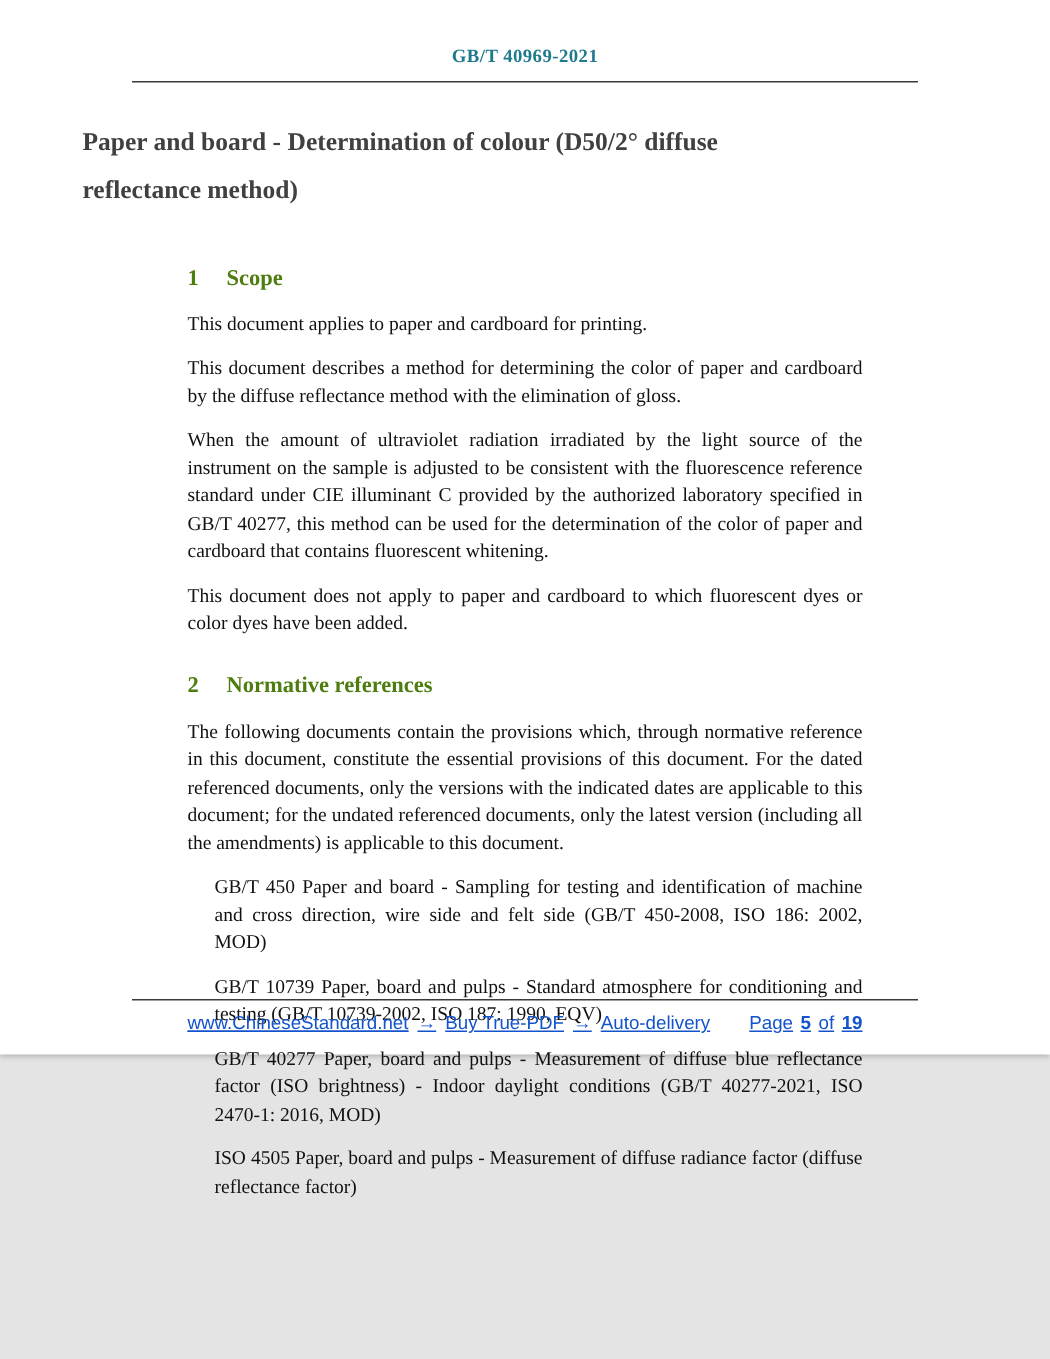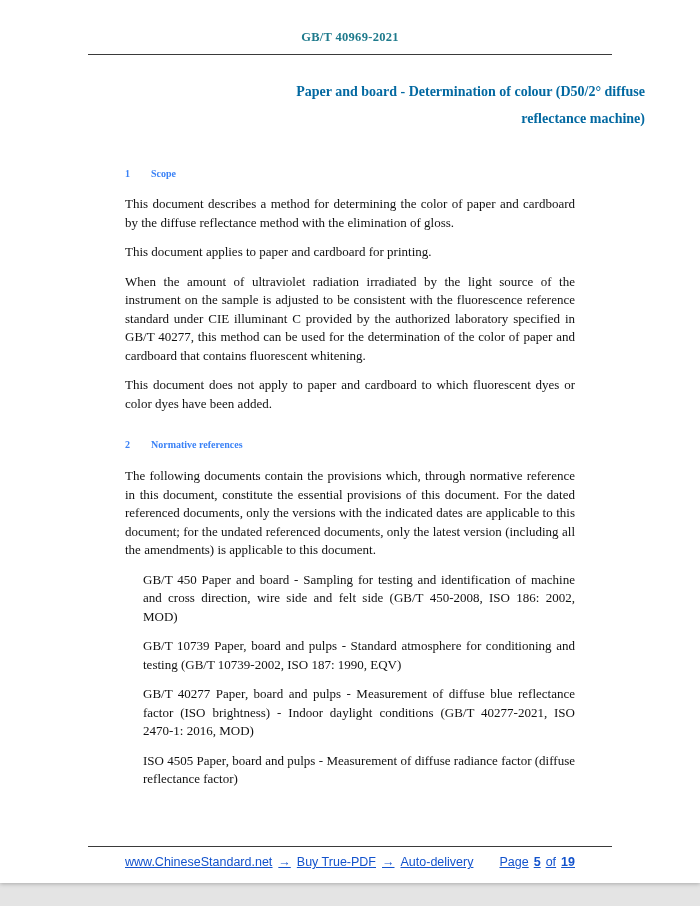--- a/index.html
+++ b/index.html
@@ -9,49 +9,49 @@
     width: 700px;
     height: 906px;
     background: var(--viewport-bg, #e4e4e4);
     overflow: hidden;
     font-family: "Liberation Serif", "DejaVu Serif", serif;
   }
   .page {
     position: absolute;
     top: 0; left: 0;
     width: 700px;
-    height: 883px;
+    height: 703px;
     background: var(--page-bg, #ffffff);
     box-shadow: 0 1px 4px rgba(0,0,0,0.25);
     color: var(--text, #111111);
   }
   .std-code {
     padding-top: 30px;
     text-align: center;
     font-size: 12.5px;
     font-weight: 600;
     letter-spacing: 0.3px;
     color: var(--accent-teal, #1e7a8c);
   }
   .rule { height: 0; border-top: 1px solid var(--rule, #3a3a3a); }
   .header-rule { margin: 9px 88px 0; }
   .doc-title {
     margin: 24px 55px 0;
-    text-align: right;
-    font-size: 14px;
+    text-align: left;
+    font-size: 17px;
     font-weight: bold;
     line-height: 1.9;
-    color: #0369a1;
+    color: #404040;
   }
   .doc-title span { display: block; }
   .content { padding: 0 125px; }
   .section-heading {
-    font-size: 10px;
+    font-size: 15px;
     font-weight: bold;
-    color: #3b82f6;
+    color: #4d7c0f;
     line-height: 20px;
   }
   .heading-scope { margin-top: 32px; }
   .heading-normative { margin-top: 22px; }
   .sec-num { display: inline-block; min-width: 26px; }
   .content p {
     margin-top: 11px;
     font-size: 13px;
     line-height: 18.5px;
     text-align: justify;
@@ -79,31 +79,31 @@
 <body>
 
 <div class="viewport">
   <div class="page">
 
     <div class="std-code">GB/T 40969-2021</div>
     <div class="rule header-rule"></div>
 
     <h1 class="doc-title">
       <span>Paper and board - Determination of colour (D50/2° diffuse</span>
-      <span>reflectance machine)</span>
+      <span>reflectance method)</span>
     </h1>
 
     <div class="content">
 
       <h2 class="section-heading heading-scope">
         <span class="sec-num">1</span><span>Scope</span>
       </h2>
 
+      <p>This document applies to paper and cardboard for printing.</p>
       <p>This document describes a method for determining the color of paper and cardboard by the diffuse reflectance method with the elimination of gloss.</p>
-      <p>This document applies to paper and cardboard for printing.</p>
       <p>When the amount of ultraviolet radiation irradiated by the light source of the instrument on the sample is adjusted to be consistent with the fluorescence reference standard under CIE illuminant C provided by the authorized laboratory specified in GB/T 40277, this method can be used for the determination of the color of paper and cardboard that contains fluorescent whitening.</p>
       <p>This document does not apply to paper and cardboard to which fluorescent dyes or color dyes have been added.</p>
 
       <h2 class="section-heading heading-normative">
         <span class="sec-num">2</span><span>Normative references</span>
       </h2>
 
       <p class="intro">The following documents contain the provisions which, through normative reference in this document, constitute the essential provisions of this document. For the dated referenced documents, only the versions with the indicated dates are applicable to this document; for the undated referenced documents, only the latest version (including all the amendments) is applicable to this document.</p>
 
       <p class="ref">GB/T 450 Paper and board - Sampling for testing and identification of machine and cross direction, wire side and felt side (GB/T 450-2008, ISO 186: 2002, MOD)</p>

